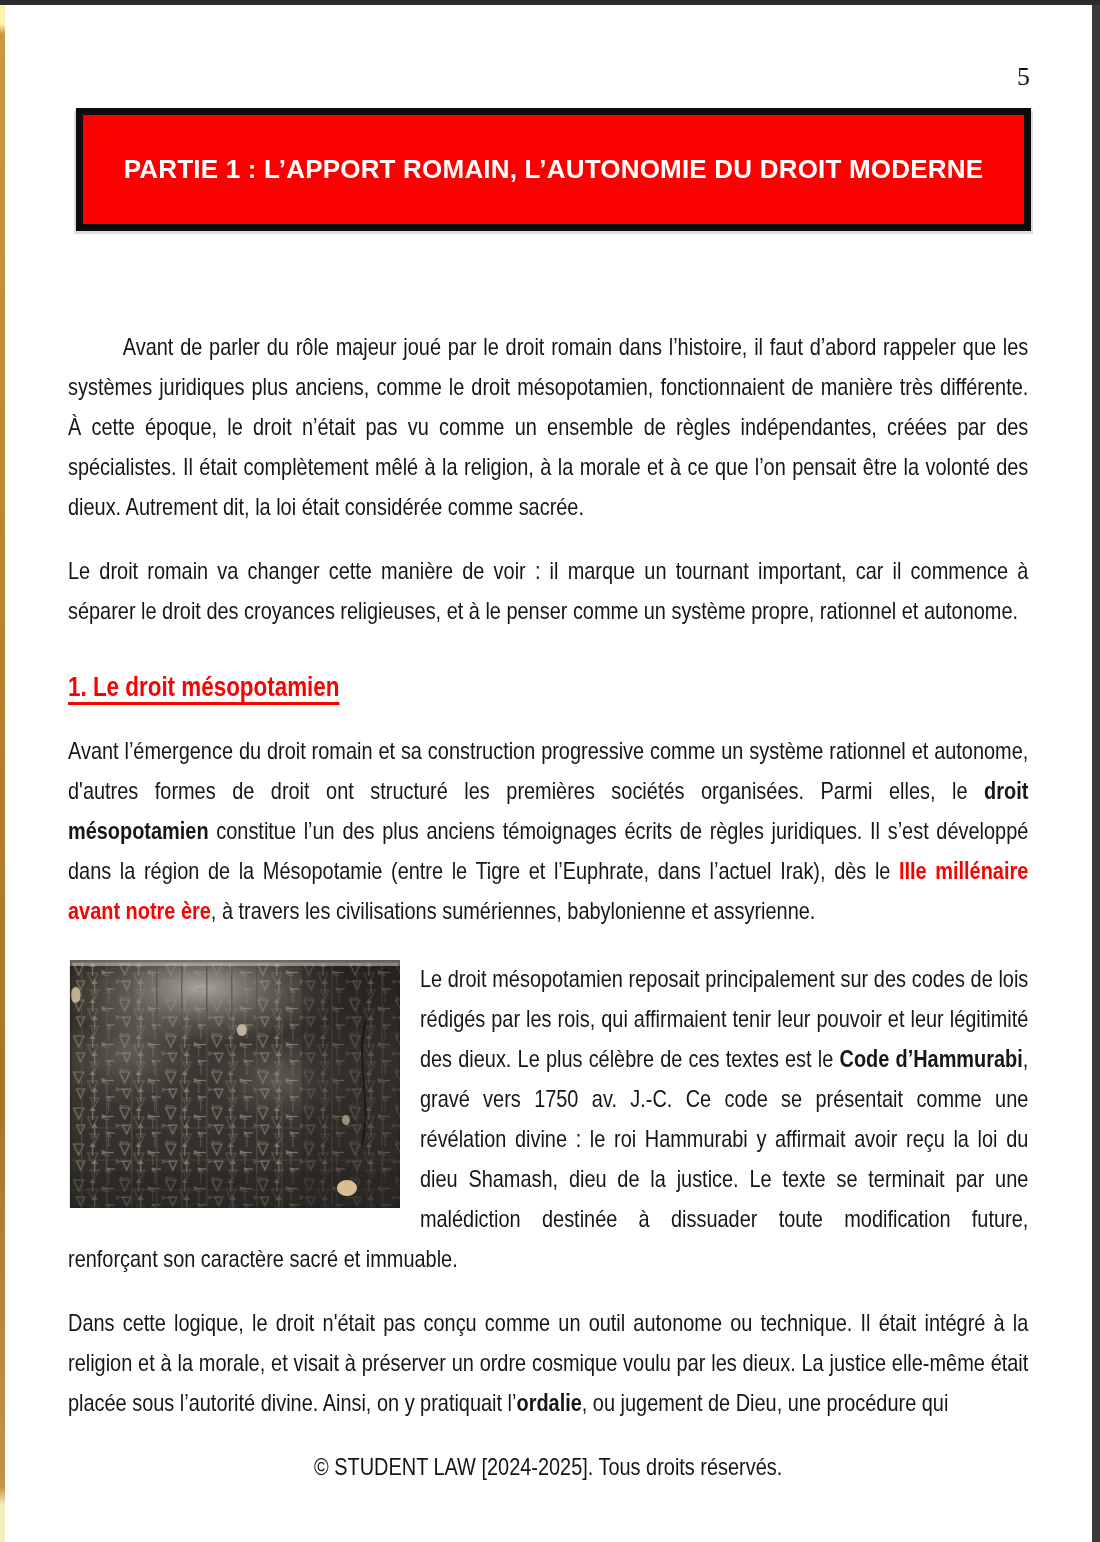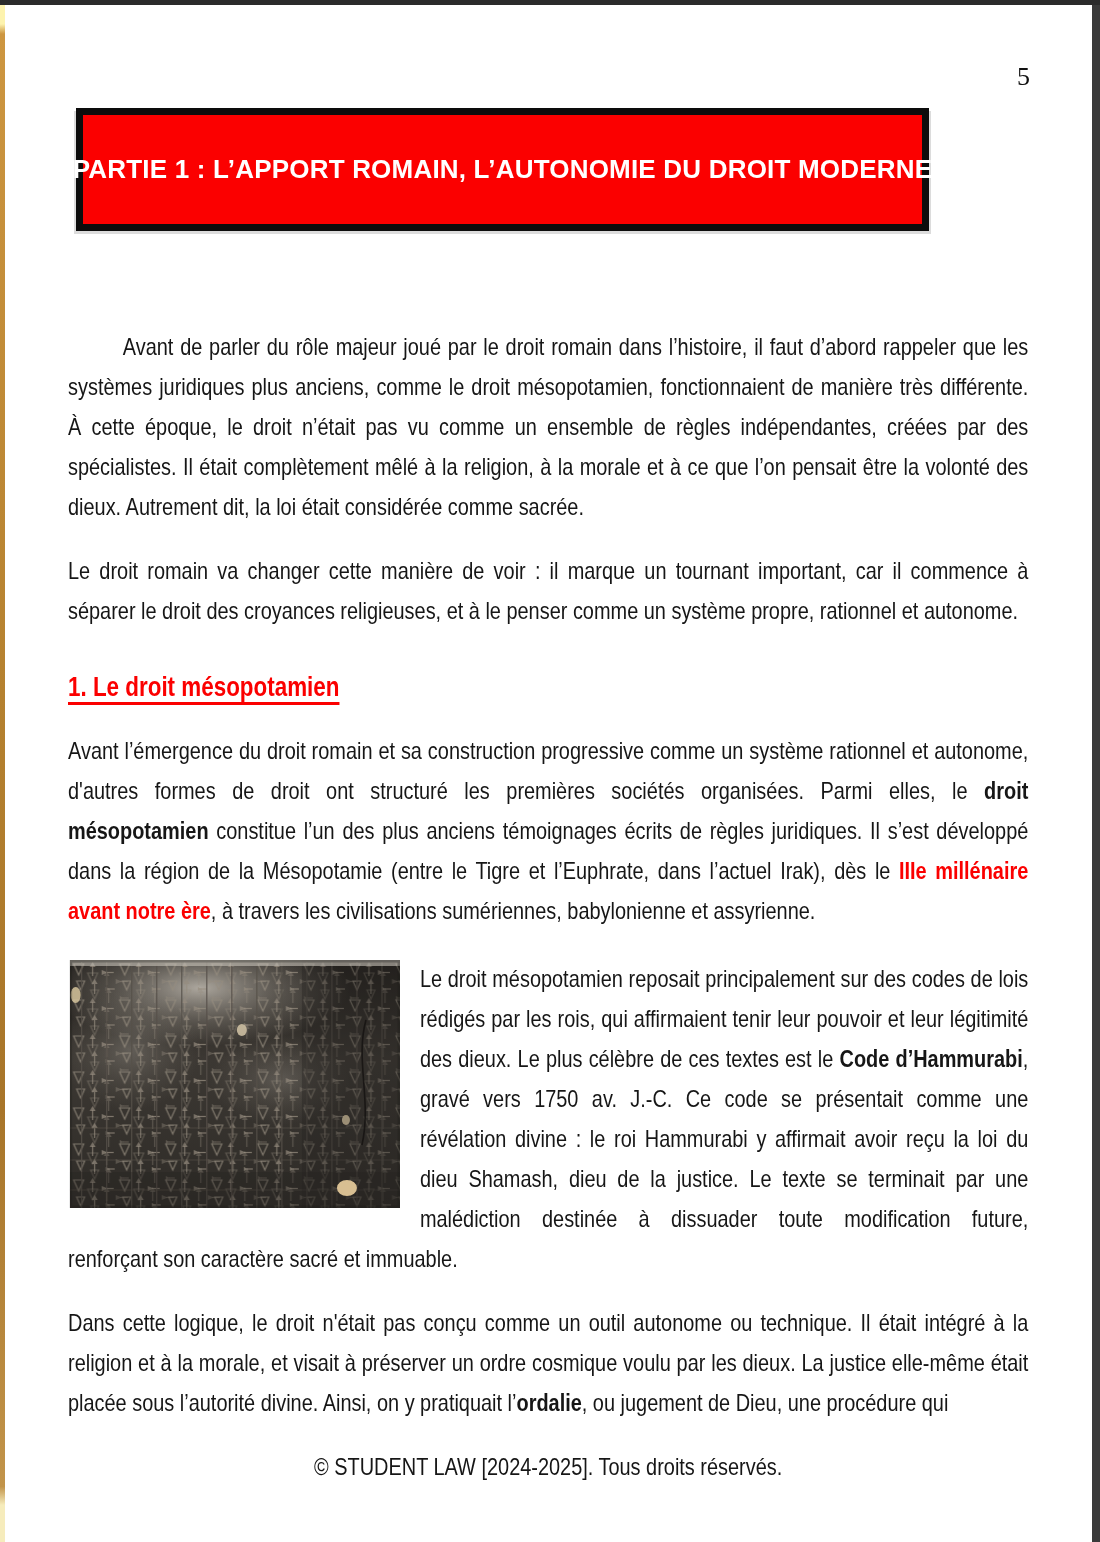--- a/index.html
+++ b/index.html
@@ -15,21 +15,21 @@
       #2b2b2b 0px, #2b2b2b 5px,
       #fdf3ae 5px, #fdf3ae 24px,
       #cd9640 34px, #b5812f 45%, #a87529 72%, #c2944a 96.4%,
       #f6ecbc 97.6%, #f6ecbc 100%);
   }
   .page-number {
     position:absolute; top:62px; right:70px;
     font-family:"Liberation Serif", serif; font-size:26px; color:#111111;
   }
   .banner {
-    position:absolute; left:76px; top:108px; width:853px; height:123px;
+    position:absolute; left:76px; top:108px; width:955px; height:123px;
     box-sizing:border-box; border:7px solid #0c0c0c; background:#fb0000;
     display:flex; align-items:center; justify-content:center;
     box-shadow:-2px 3px 0 #dcdcdc, 2px 3px 0 #dcdcdc;
   }
   .banner-title {
     color:#ffffff; font-weight:bold; font-size:26px; letter-spacing:.2px;
     text-align:center; white-space:nowrap;
   }
   .content {
     position:absolute; left:68px; top:327px; width:1157px;

